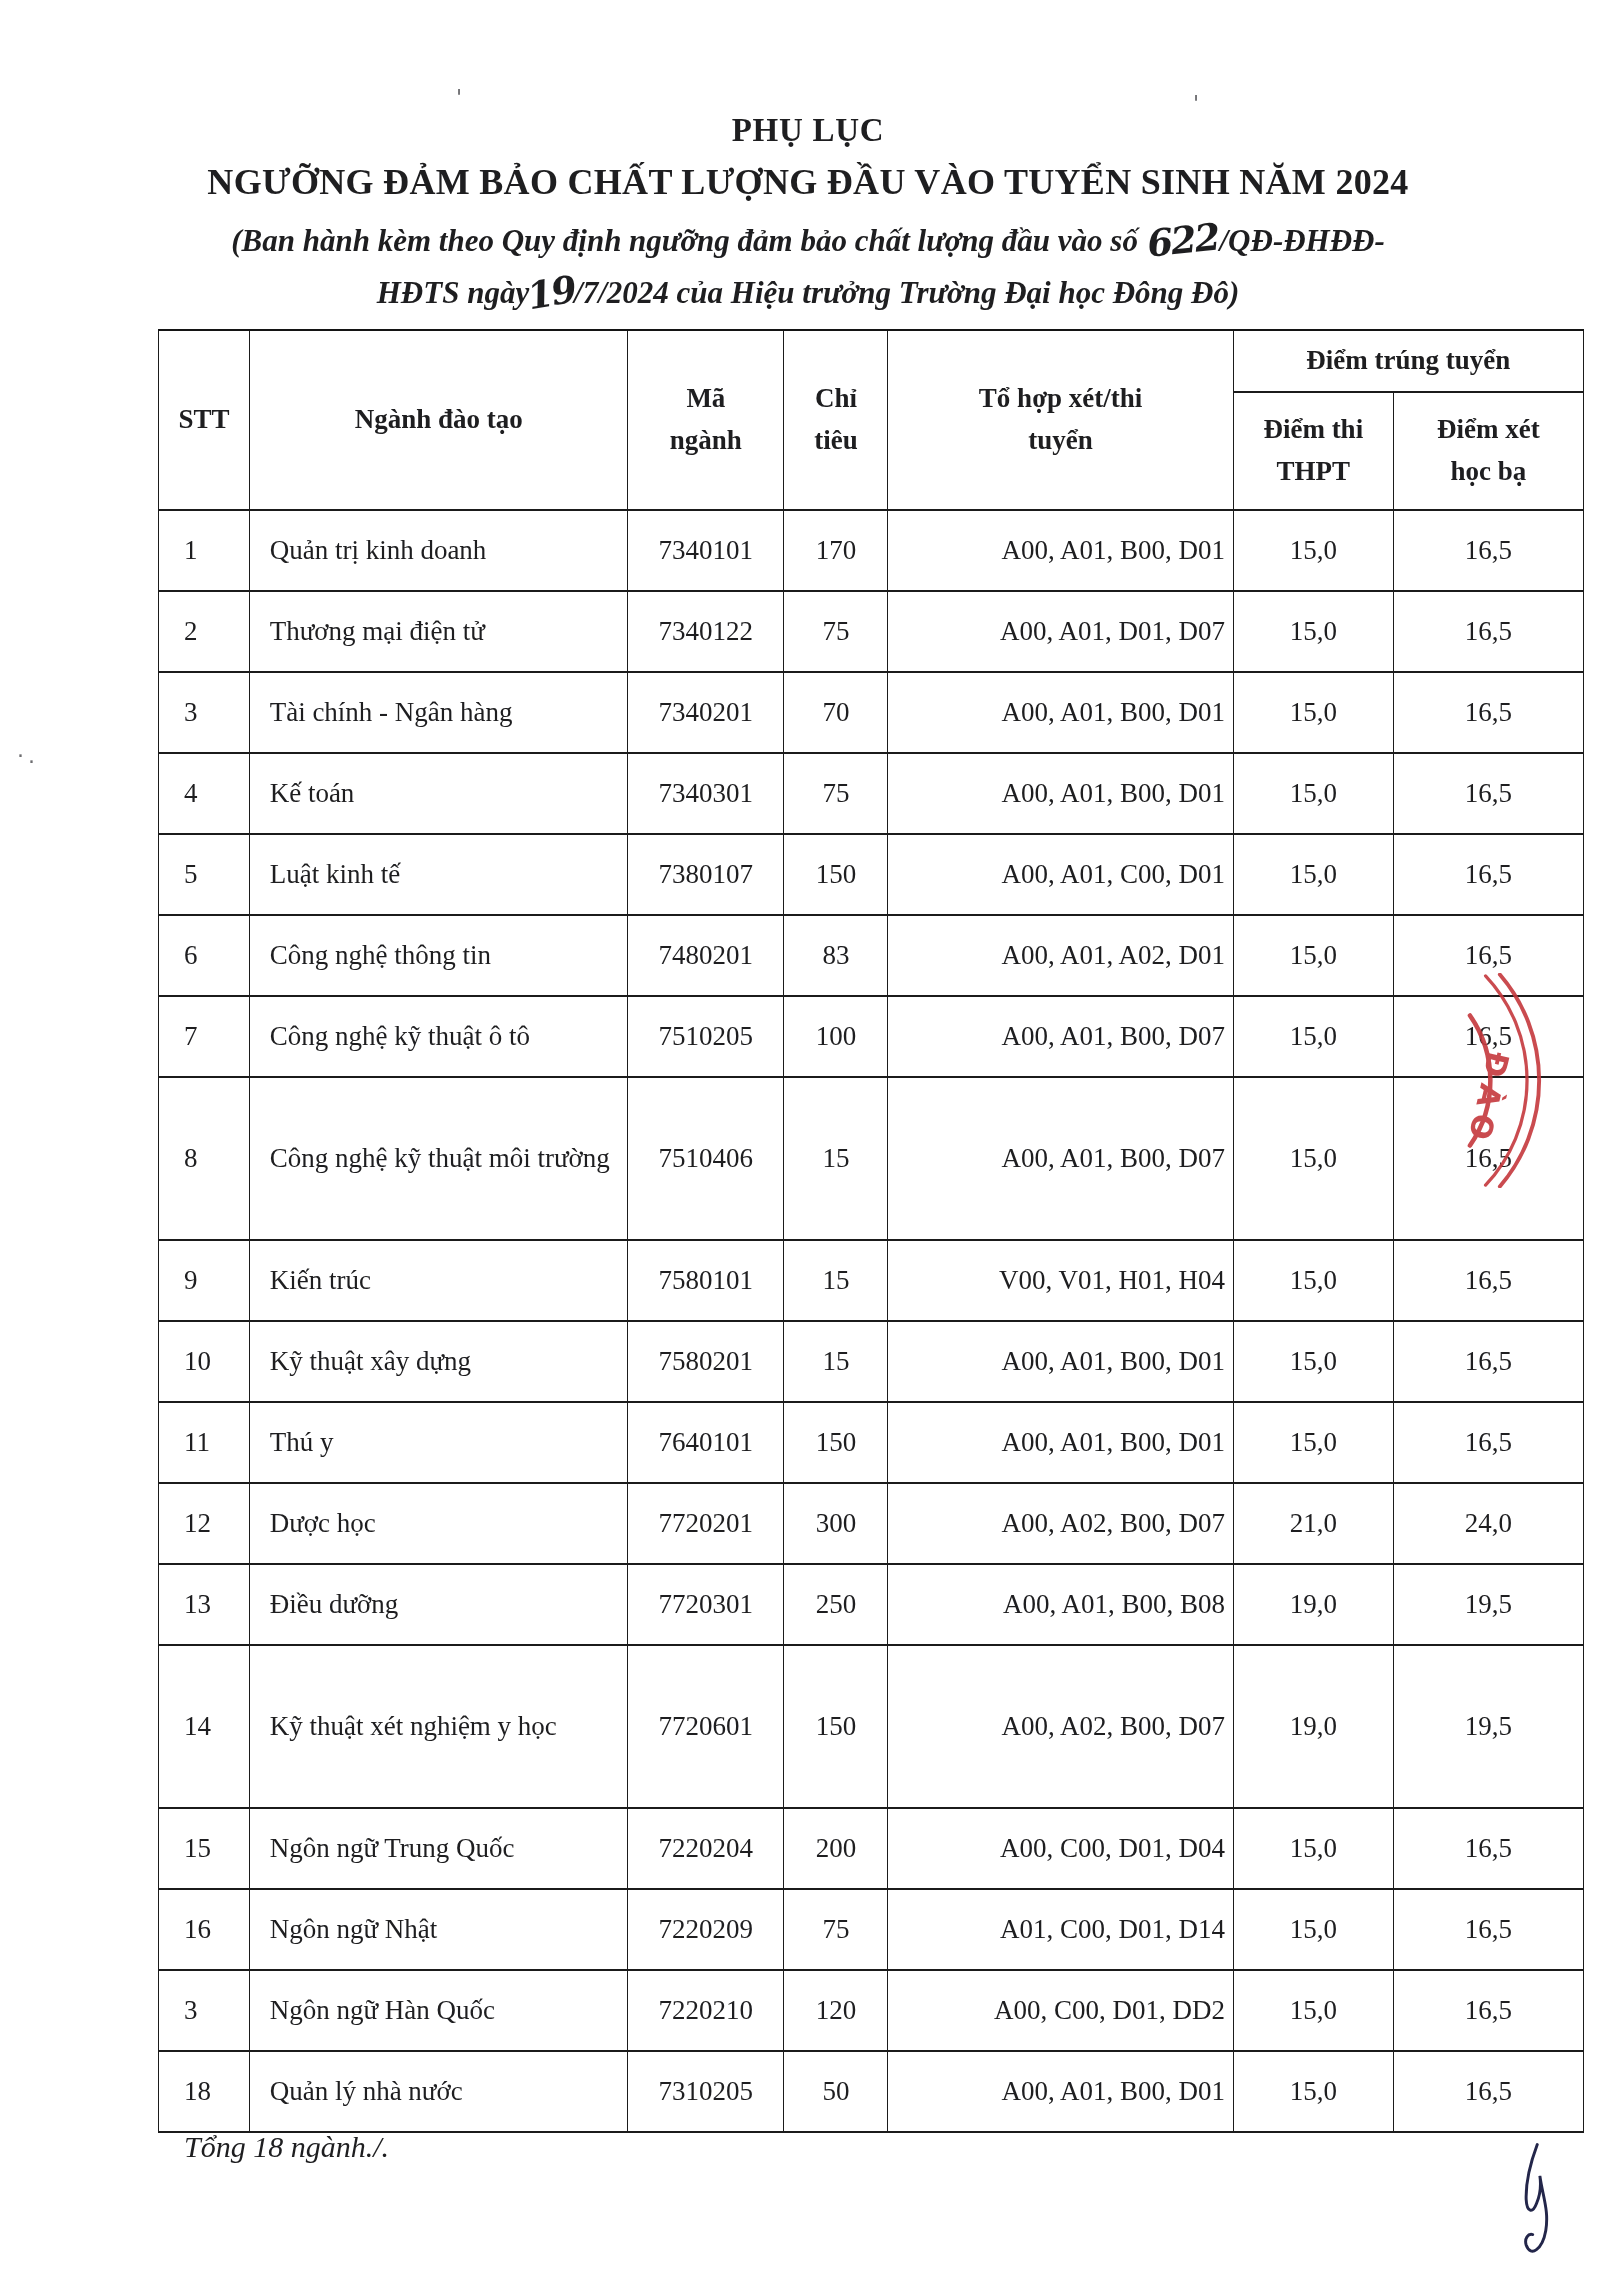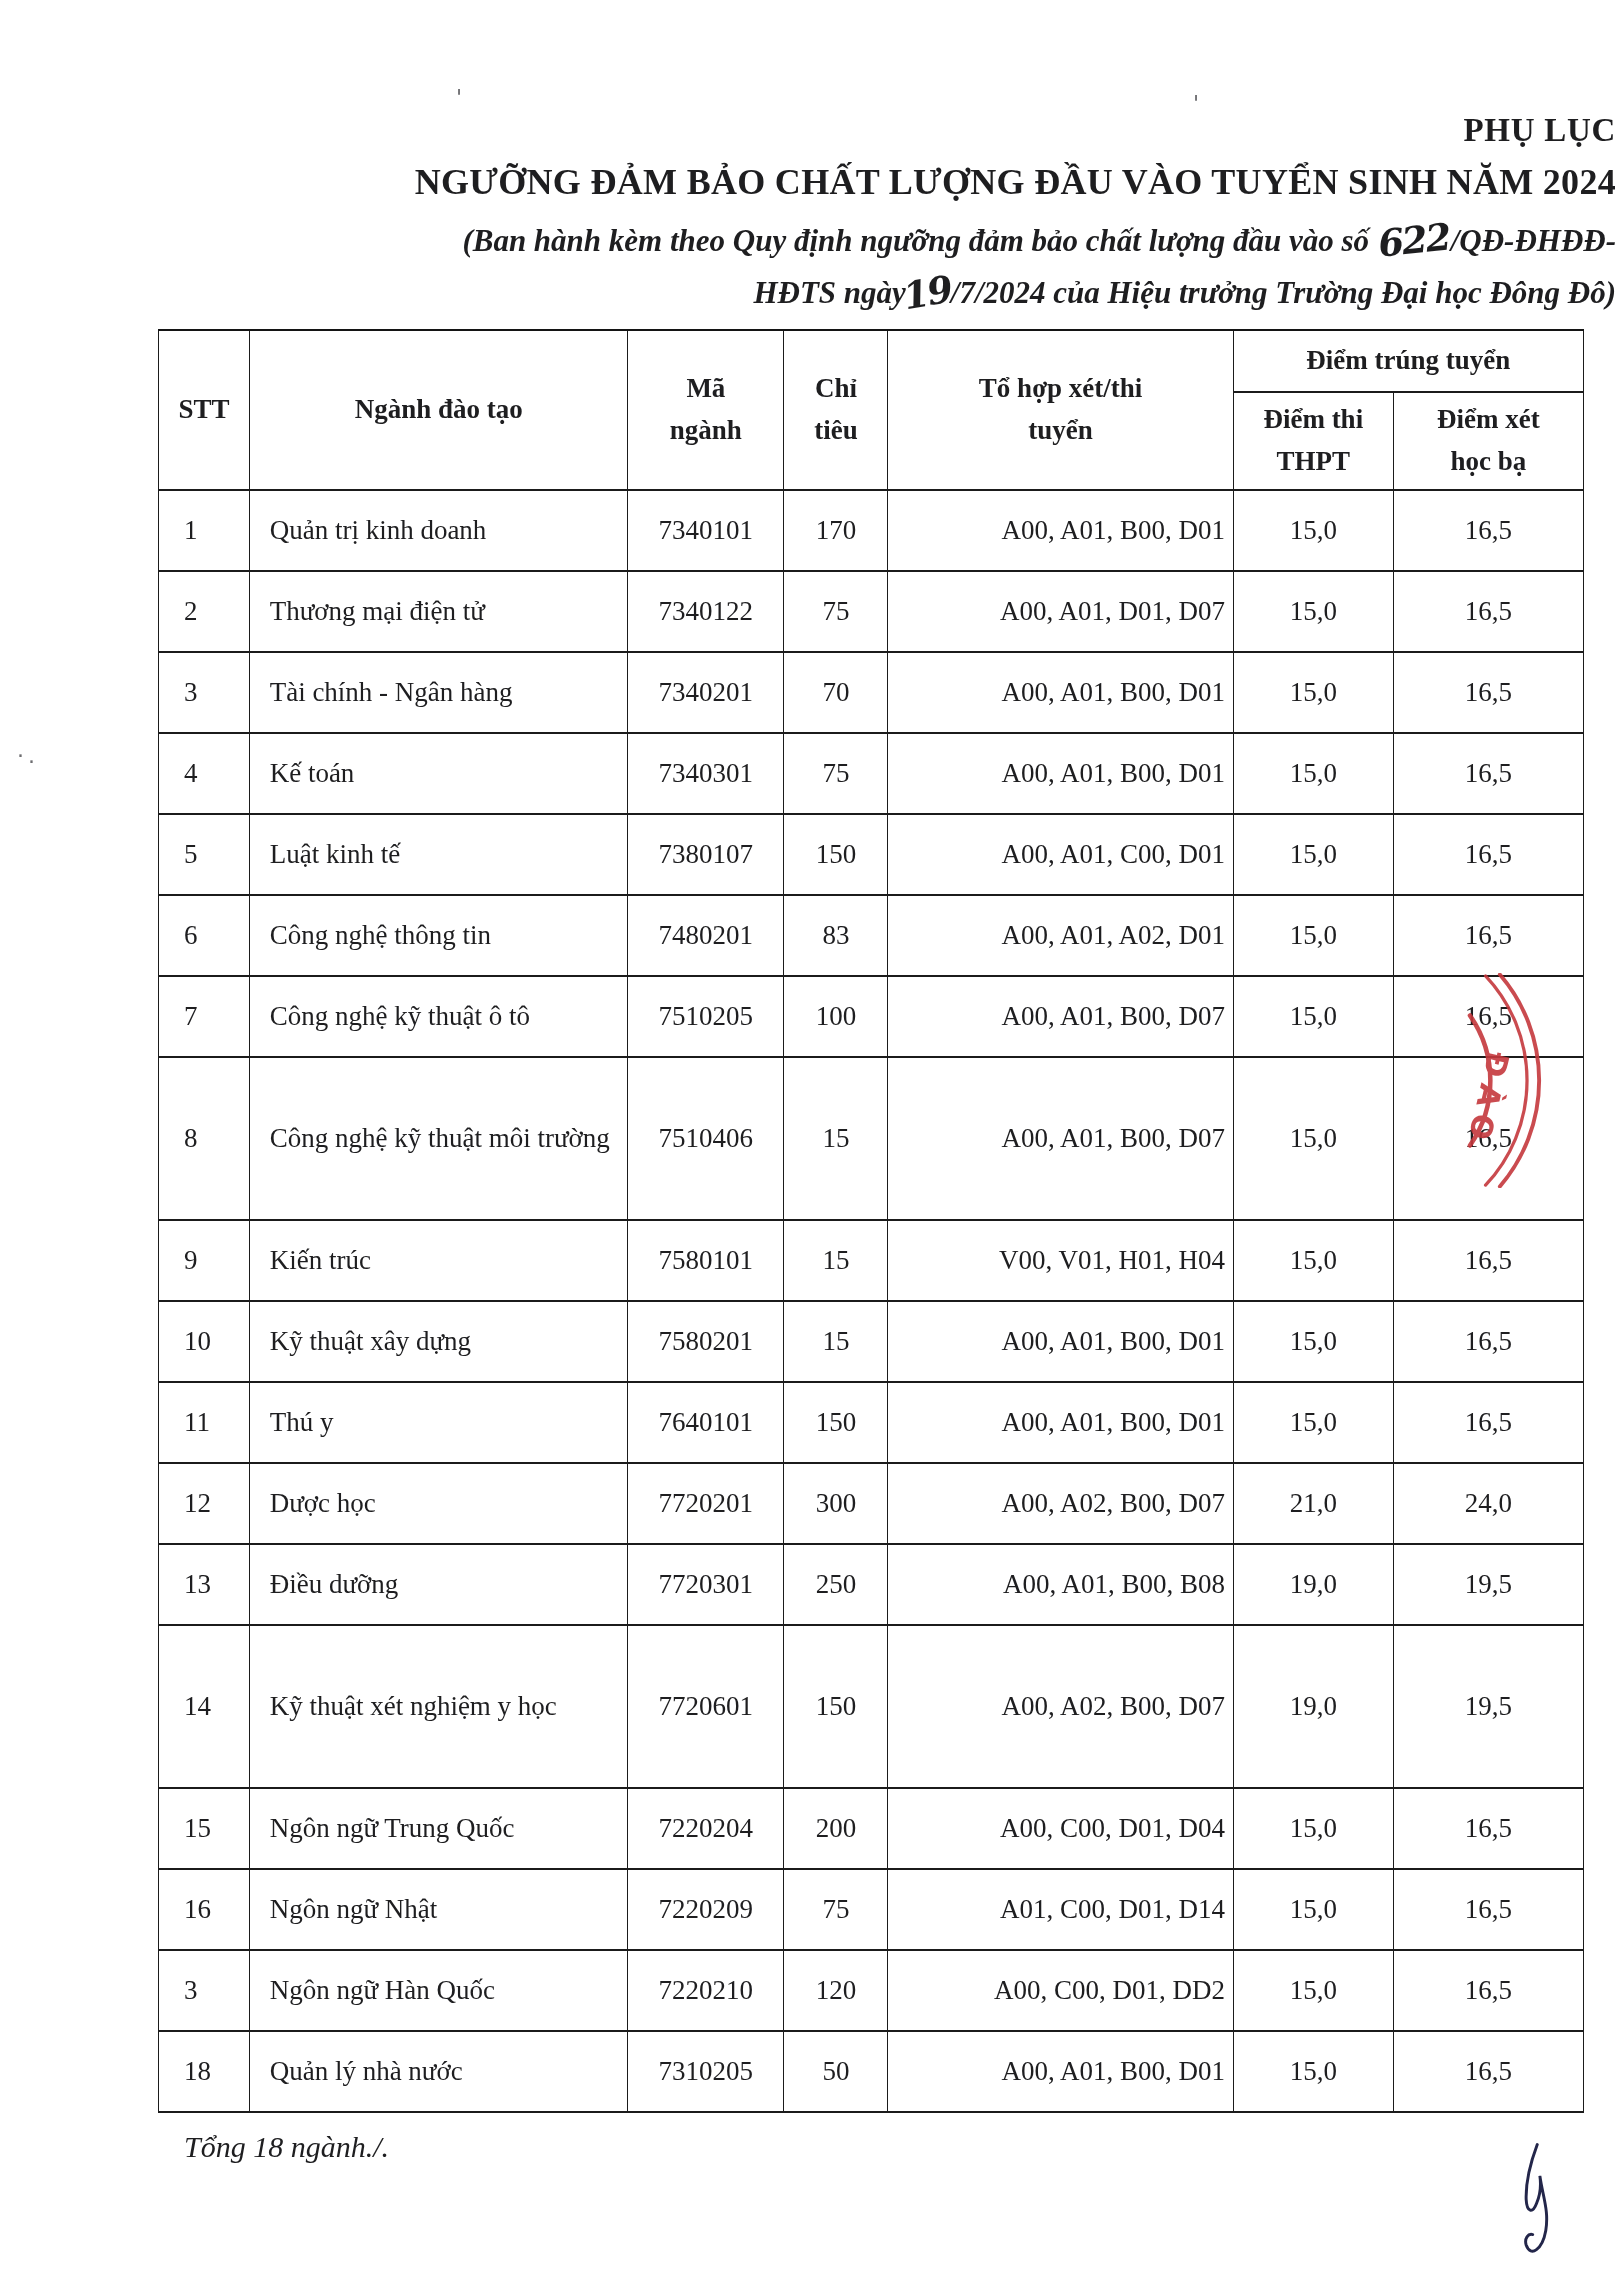--- a/index.html
+++ b/index.html
@@ -7,21 +7,21 @@
   body {
     width: 1616px; height: 2284px;
     position: relative;
     overflow: hidden;
     font-family: "Liberation Serif", "DejaVu Serif", serif;
     color: #1e1e20;
   }
   
   .title-wrap {
     position: absolute; top: 112px; left: 0; right: 0;
-    text-align: right;
+    text-align: center;
   }
   .doc-title {
     font-size: 33px; font-weight: 700; letter-spacing: 0.7px;
     margin-bottom: 11.7px;
   }
   .doc-subtitle {
     font-size: 36px; font-weight: 700; letter-spacing: 0.3px;
     margin-bottom: 9px; white-space: nowrap;
   }
   .issue-line {
@@ -54,21 +54,21 @@
   }
   .doc-table thead tr:first-child th { border-top: 2.9px solid #141414; }
   .doc-table th { font-weight: 700; text-align: center; line-height: 1.55; }
   .doc-table thead tr.tier1 { height: 62px; }
   .doc-table thead tr.tier2 { height: 87px; }
   .doc-table tbody tr { height: 81px; }
   .doc-table tbody tr.tall { height: 163px; }
   .pad-ma     { padding: 0 36px; }
   .pad-chitieu{ padding: 0 22px; }
   .pad-tohop  { padding: 0 60px; }
-  .pad-xet    { padding: 6px 26px; }
+  .pad-xet    { padding: 16px 26px; }
   .c-stt    { text-align: left; padding-left: 25px; }
   .c-nganh  { text-align: left; padding-left: 19.6px; }
   .c-ma     { text-align: center; }
   .c-chitieu{ text-align: center; }
   .c-tohop  { text-align: right; padding: 0 7.8px; }
   .c-diemthi{ text-align: center; }
   .c-diemxet{ text-align: center; }
   
   .footer-note {
     position: absolute; left: 184px; top: 2130px;

